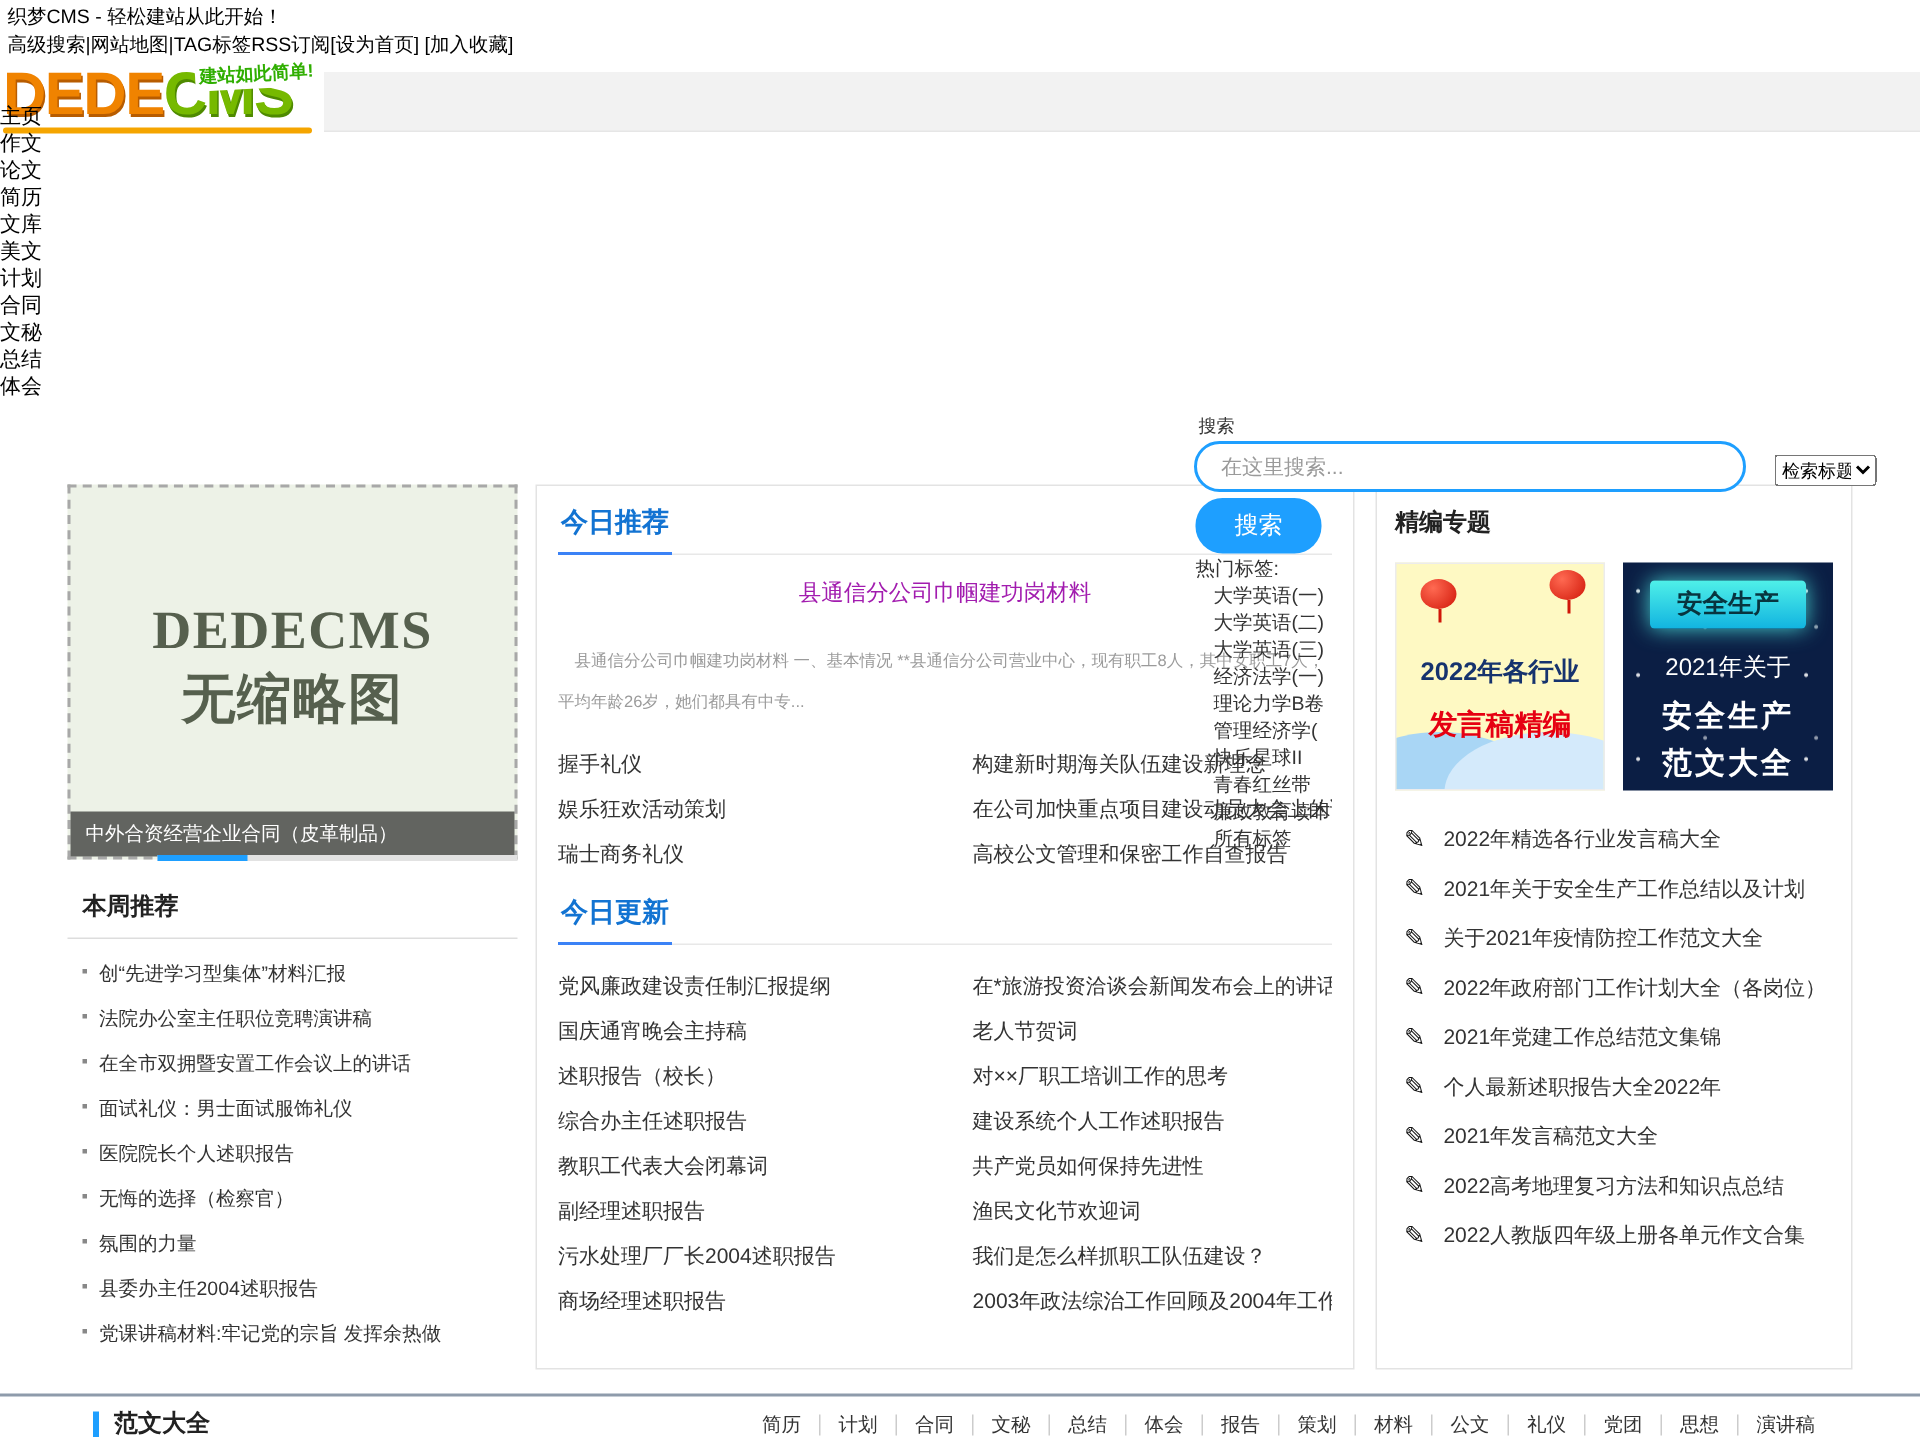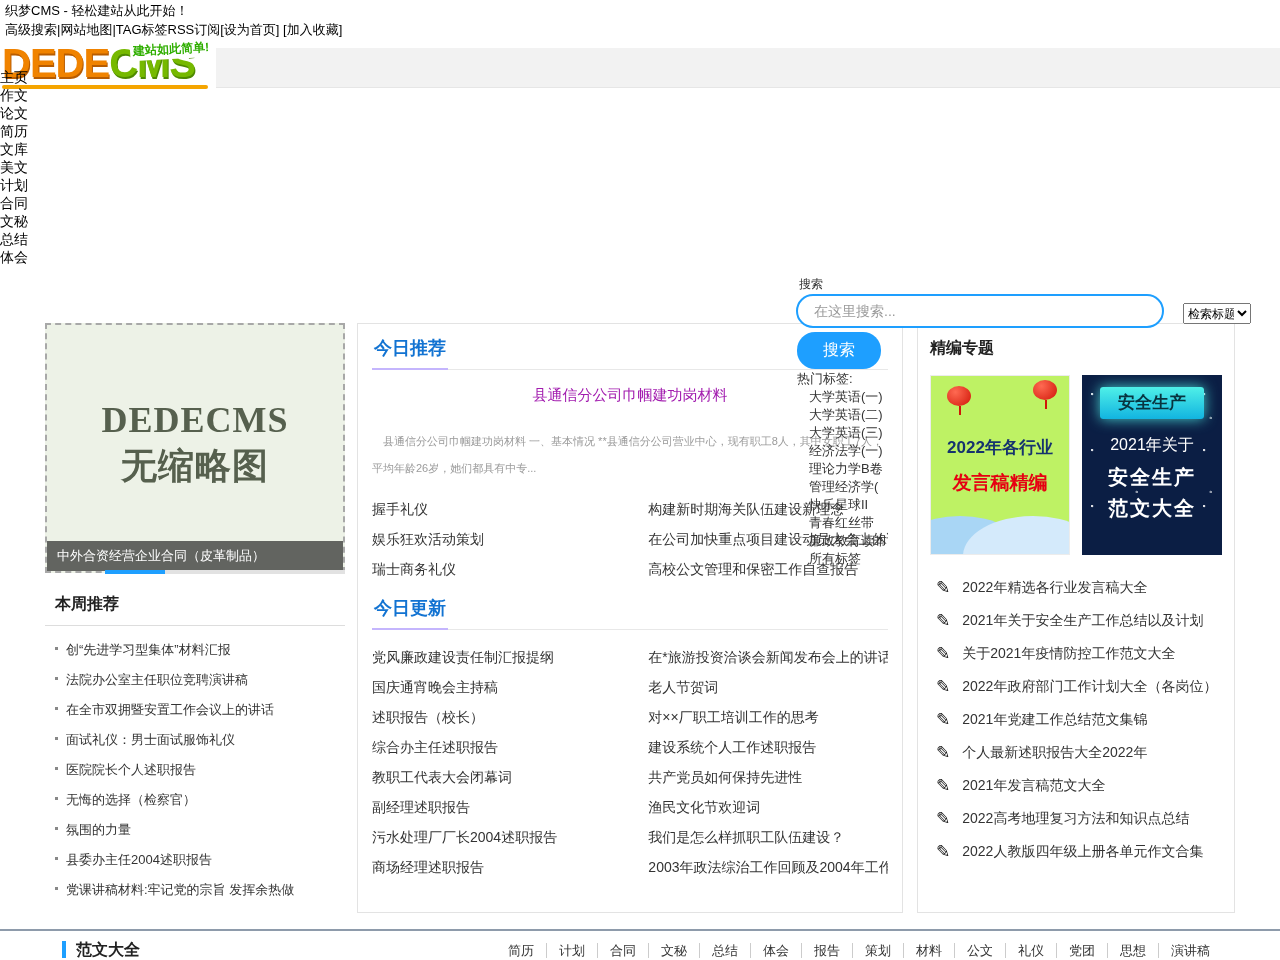--- a/index.html
+++ b/index.html
@@ -63,38 +63,38 @@
   .week ul { list-style:none; margin:8px 0 0; padding:0; }
   .week li { height:30px; line-height:30px; white-space:nowrap; overflow:hidden; }
   .week li::before { content:""; display:inline-block; width:3px; height:3px; background:#888; margin:0 8px 3px 10px; vertical-align:middle; }
   .week a { font-size:13px; color:#333; text-decoration:none; }
 
   
   .main { position:absolute; left:357px; top:323px; width:546px; height:590px;
     border:1px solid #e3e3e3; padding:12px 14px; background:#fff; }
   .sec-title { border-bottom:1px solid #e8e8e8; }
   .sec-title span { display:inline-block; font-size:18px; font-weight:bold; color:#1273d2;
-    padding:0 2px 8px; border-bottom:2px solid #c4b5fd; margin-bottom:-1px; }
+    padding:0 2px 8px; border-bottom:2px solid #3b82f6; margin-bottom:-1px; }
   .featured-title { display:block; text-align:center; color:#a21caf; font-size:15px; font-weight:normal;
     margin-top:16px; text-decoration:none; }
   .featured-desc { color:#9b9b9b; font-size:11px; line-height:27px; margin-top:23px; text-indent:1em; }
   .rows { margin-top:12px; }
   .row { display:flex; height:30px; line-height:30px;gap:36px; }
   .row a { font-size:14px; color:#333; text-decoration:none; white-space:nowrap; overflow:hidden; }
   .row .l { width:50%; padding-right:10px; }
   .row .r { width:50%; }
   .update-head { margin-top:12px; }
 
   
   .aside { position:absolute; left:917px; top:323px; width:318px; height:590px;
     border:1px solid #e3e3e3; padding:12px 12px; background:#fff; }
   .aside-title { font-size:16px; font-weight:bold; color:#222; padding-top:2px; }
   .banners { display:flex; gap:12px; margin-top:16px; }
-  .banner { width:140px; height:180px; position:relative; overflow:hidden; cursor:pointer; }
-  .banner1 { background:#bef264; border:1px solid #ececec;text-decoration:underline; }
+  .banner { width:140px; height:152px; position:relative; overflow:hidden; cursor:pointer; }
+  .banner1 { background:#fef9c3; border:1px solid #ececec;text-decoration:underline; }
   .lantern { position:absolute; width:24px; height:20px; background:radial-gradient(circle at 35% 30%, #ff6a52, #d01608); border-radius:50%; }
   .lantern::after { content:""; position:absolute; left:50%; top:100%; width:2px; height:9px; background:#d01608; }
   .lantern.l1 { left:16px; top:10px; }
   .lantern.l2 { right:12px; top:4px; }
   .b1-t1 { position:absolute; top:60px; width:100%; text-align:center; font-size:17px; font-weight:bold; color:#16336e; }
   .b1-t2 { position:absolute; top:94px; width:100%; text-align:center; font-size:19px; font-weight:bold; color:#e60012; }
   .b1-wave1 { position:absolute; bottom:-36px; left:-36px; width:130px; height:74px; background:#a9d6f5; border-radius:50%; }
   .b1-wave2 { position:absolute; bottom:-42px; right:-34px; width:140px; height:80px; background:#d4eafb; border-radius:50%; }
   .banner2 { background:#0b1e44;
     background-image: radial-gradient(circle at 18% 34%, rgba(255,255,255,.85) 1px, transparent 1.6px),

